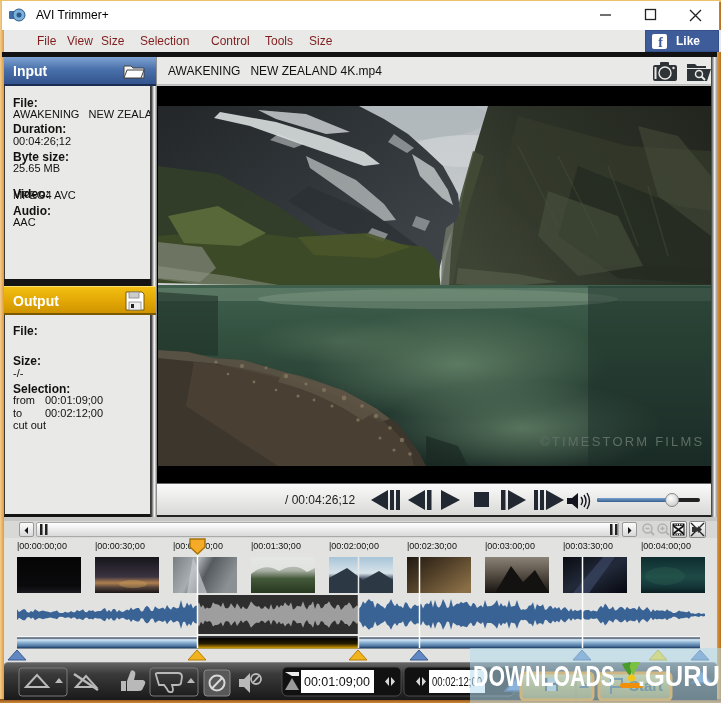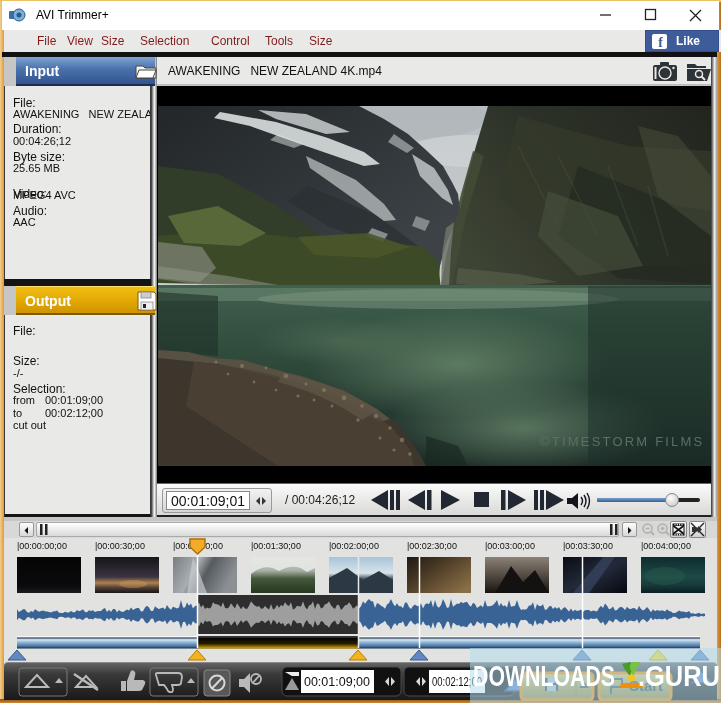--- a/index.html
+++ b/index.html
@@ -21,29 +21,29 @@
 
 #menubar { left:2px; top:30px; width:717px; height:22px; background:#e9e9e7; font-size:12px; color:#7f1d1d;margin-left:28px; }
 #menubar span { position:absolute; top:4px; }
 #likebtn { left:645px; top:30px; width:74px; height:22px; background:#3e5c9a; border:1px solid #33508b; color:#fff; font-size:12px; font-weight:bold; }
 #darkstrip { left:2px; top:52px; width:715px; height:5px; background:#121212; }
 
 
 #mainbg { left:4px; top:57px; width:713px; height:464px; background:#c6c6c4; }
 
 
-.panelhdr { left:16px; width:139px; height:29px; }
+.panelhdr { left:4px; width:152px; height:29px; }
 #inputhdr { top:57px; background:linear-gradient(#7fa3d3 0%, #4a71ab 45%, #33548e 100%); border-bottom:2px solid #1b2e52; }
 #outputhdr { top:286px; background:linear-gradient(#f2bf13 0%, #e2a704 55%, #cf9400 100%); border-bottom:2px solid #7a5a00; border-top:1px solid #fbe070; }
 .panelhdr .lbl { position:absolute; left:9px; top:6px; font-size:14px; font-weight:bold; color:#fff; }
 #inputbody { left:4px; top:86px; width:147px; height:193px; overflow:hidden; background:#e9e9e7; border-left:1px solid #3a3a3a; border-right:1px solid #3a3a3a; font-size:11px; color:#111; }
 #inputdiv { left:4px; top:279px; width:147px; height:7px; background:#141414; }
 #outputbody { left:4px; top:315px; width:147px; height:202px; background:#e9e9e7; border-left:1px solid #3a3a3a; border-right:1px solid #3a3a3a; border-bottom:3px solid #141414; font-size:11px; color:#111; }
 .pl { position:absolute; left:8px; white-space:pre; }
-.b { font-weight:normal; font-size:12px; }
+.b { font-weight:bold; font-size:12px; }
 
 
 #vtitle { left:157px; top:57px; width:554px; height:28px; background:#e9e9e7; border-bottom:1px solid #bbb; }
 #vtitle .t { position:absolute; left:11px; top:7px; font-size:12px; color:#111; white-space:pre; }
 #vpanel { left:157px; top:86px; width:554px; height:397px; background:#000; }
 #vimg { left:158px; top:106px; width:553px; height:360px; }
 
 
 #ctrlbar { left:157px; top:483px; width:554px; height:34px; background:linear-gradient(#fafafa,#d9d9d7); border-top:1px solid #666; border-bottom:2px solid #222; }
 #tcbox { position:absolute; left:5px; top:4px; width:110px; height:25px; background:linear-gradient(#f2f2f2,#d5d5d5); border:1px solid #999; border-radius:3px; }
@@ -269,26 +269,20 @@
         <circle cx="118" cy="284" r="1.3"></circle>
       <circle cx="70" cy="268" r="1.3"></circle>
         <circle cx="156" cy="294" r="1.4"></circle>
         <circle cx="236" cy="344" r="1.6"></circle>
     </g>
     <path d="M268 330 L300 340 L310 360 L268 360 Z" fill="#1a2a22" opacity="0.7"></path>
     <text x="382" y="340" font-size="13" letter-spacing="2.2" fill="#5e6e64" font-family="Liberation Sans">©TIMESTORM FILMS</text>
   </svg>
 
   <div class="abs" id="ctrlbar">
-    <div id="tcbox">
-        <div id="tcfield">00:01:09;01</div>
-      <svg style="position:absolute;left:90px;top:5px" width="16" height="14">
-          <path d="M3 7 L7 3 L7 11 Z M13 7 L9 3 L9 11 Z" fill="#333"></path>
-        </svg>
-    </div>
     <div id="tctotal">/ 00:04:26;12</div>
     <svg style="position:absolute;left:214px;top:5px" width="195" height="24" viewBox="0 0 195 24">
       <g fill="#222831">
         <path d="M17 1 L0 11 L17 21 Z"></path>
           <rect x="19" y="1" width="4" height="20"></rect>
           <rect x="25" y="1" width="4" height="20"></rect>
         <path d="M54 1 L37 11 L54 21 Z"></path>
           <rect x="56" y="1" width="4.5" height="20"></rect>
         <path d="M70 1 L89 11 L70 21 Z"></path>
         <rect x="103" y="3" width="15" height="15"></rect>

